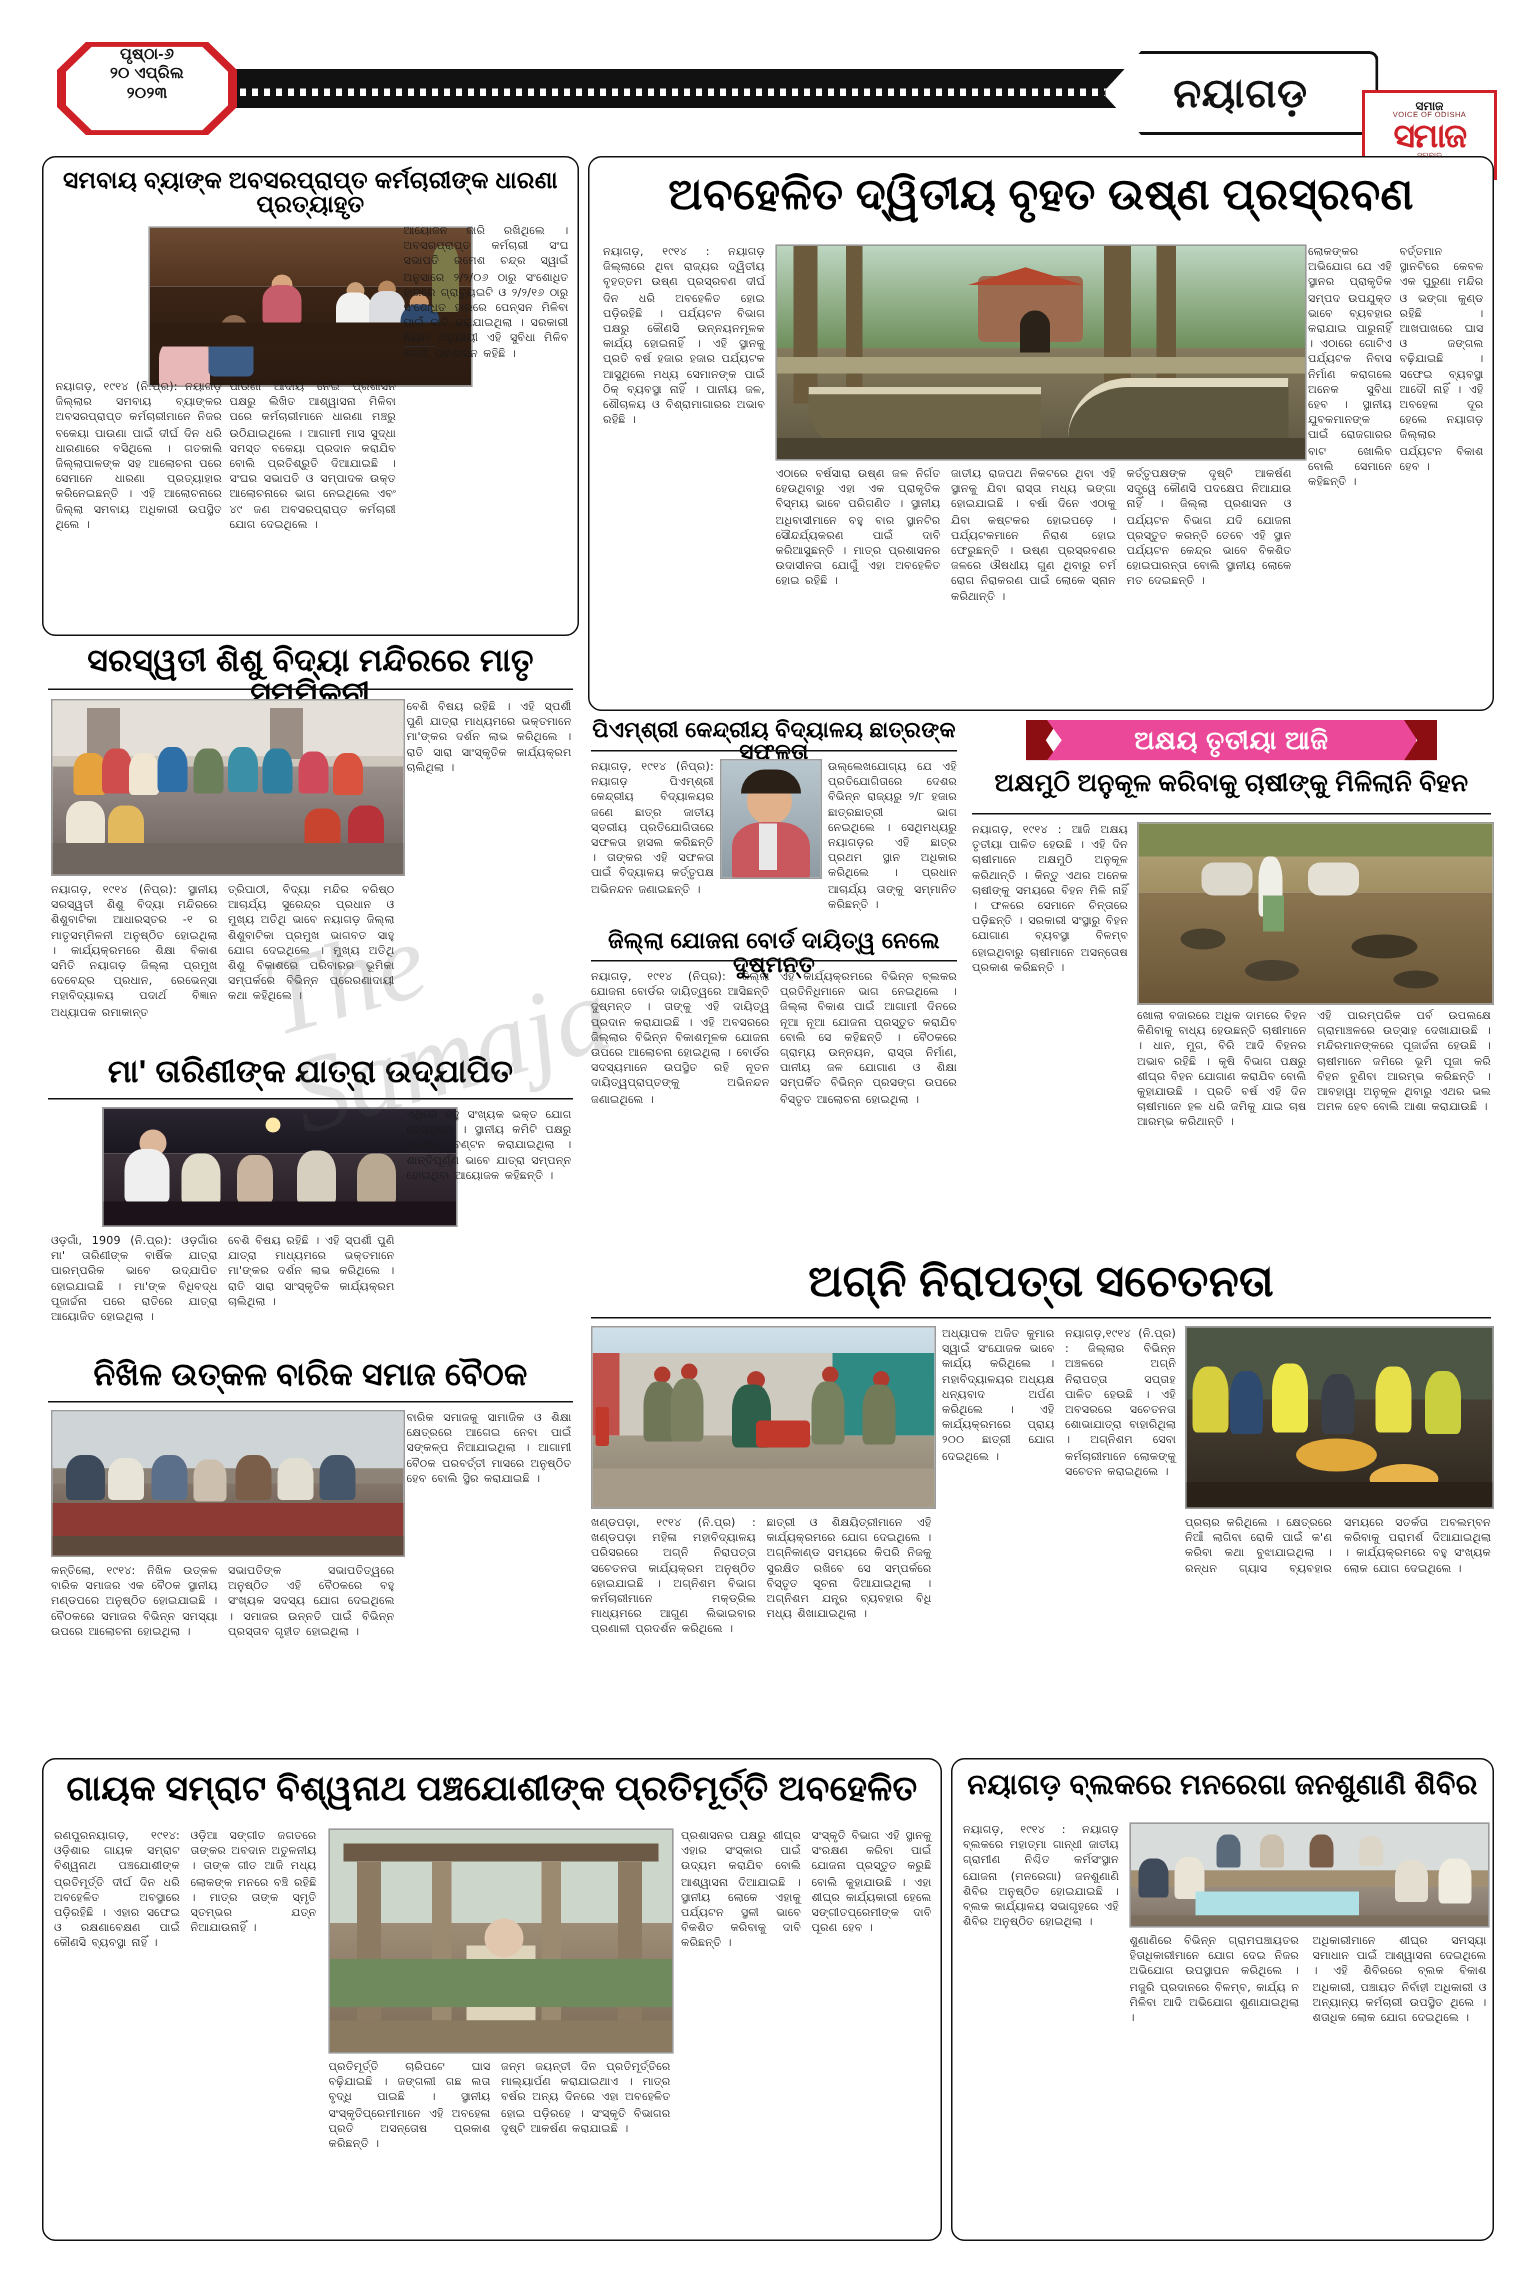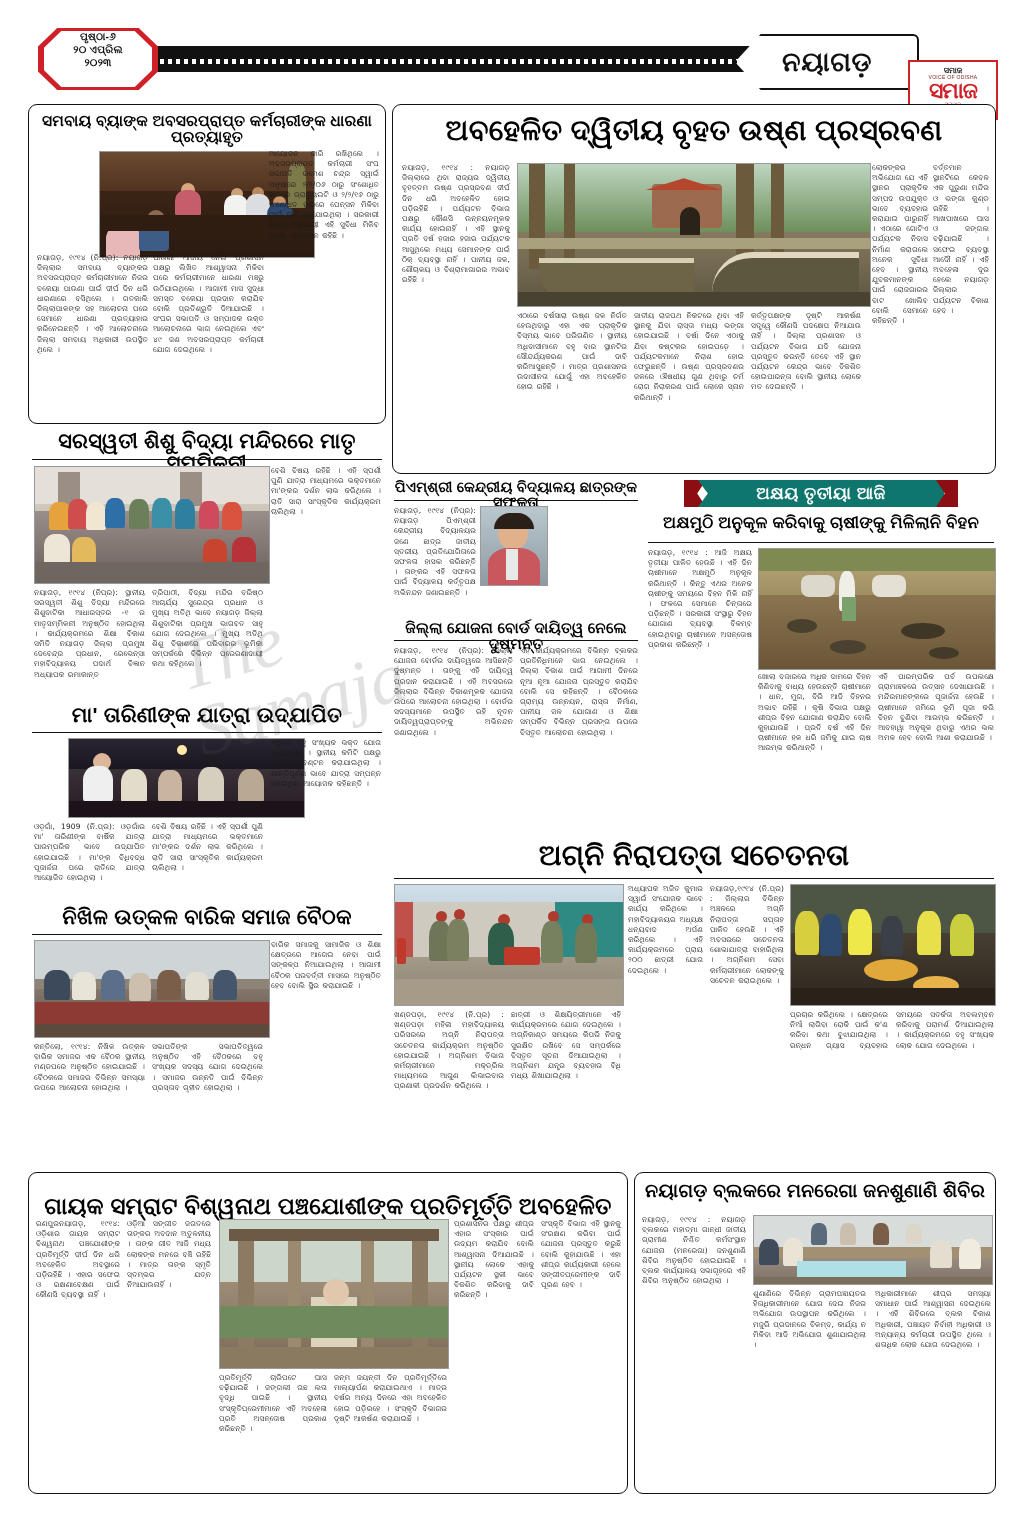--- a/index.html
+++ b/index.html
@@ -106,21 +106,21 @@
   .blob{position:absolute;border-radius:50%;}
   .txt{
     font-size:7.4px;line-height:10.2px;text-align:justify;color:#1a1a1a;
     word-spacing:1px;letter-spacing:.15px;
     font-family:"DejaVu Sans",sans-serif;
     hyphens:none;
   }
 
   
   .banner{
-    position:relative;height:27px;background:#0f766e;
+    position:relative;height:27px;background:#ec4899;
     display:flex;align-items:center;justify-content:center;
     clip-path:polygon(0 0,100% 0,100% 100%,0 100%,4% 50%);
   }
   .banner-wrap{position:relative;}
   .banner-wrap:before,.banner-wrap:after{
     content:"";position:absolute;top:0;width:22px;height:27px;background:#8c0d12;
   }
   .banner-wrap:before{left:-14px;clip-path:polygon(0 0,100% 0,60% 50%,100% 100%,0 100%);}
   .banner-wrap:after{right:-14px;clip-path:polygon(0 0,100% 0,100% 100%,0 100%,40% 50%);}
   .banner span{color:#fff;font-size:17px;font-weight:bold;letter-spacing:.5px;}
@@ -289,20 +289,21 @@
     <div class="hl" style="font-size:14.5px;margin:0 0 4px 0;">ପିଏମ୍‌ଶ୍ରୀ କେନ୍ଦ୍ରୀୟ ବିଦ୍ୟାଳୟ ଛାତ୍ରଙ୍କ ସଫଳତା</div>
     <div class="hrule" style="left:2px;top:20px;width:244px;"></div>
     <div class="photo ph-school" style="position:absolute;left:88px;top:26px;width:66px;height:78px;">
       <div style="position:absolute;left:0;top:0;width:100%;height:100%;background:linear-gradient(#b9c7cf,#8f9ba3);"></div>
       <div class="blob" style="left:26%;top:14%;width:30px;height:32px;background:#e0b18b;"></div>
       <div style="position:absolute;left:20%;top:8%;width:40px;height:16px;background:#2a2018;border-radius:20px 20px 0 0;"></div>
       <div class="fig" style="left:10%;top:52%;width:52px;height:40px;background:#c9585e;"></div>
       <div style="position:absolute;left:38%;top:54%;width:12px;height:40%;background:#e8e8e8;"></div>
     </div>
     <div class="txt" style="position:absolute;left:2px;top:26px;width:82px;height:102px;">ନୟାଗଡ଼, ୧୯୧୪ (ନିପ୍ର): ନୟାଗଡ଼ ପିଏମ୍‌ଶ୍ରୀ କେନ୍ଦ୍ରୀୟ ବିଦ୍ୟାଳୟର ଜଣେ ଛାତ୍ର ଜାତୀୟ ସ୍ତରୀୟ ପ୍ରତିଯୋଗିତାରେ ସଫଳତା ହାସଲ କରିଛନ୍ତି । ତାଙ୍କର ଏହି ସଫଳତା ପାଇଁ ବିଦ୍ୟାଳୟ କର୍ତ୍ତୃପକ୍ଷ ଅଭିନନ୍ଦନ ଜଣାଇଛନ୍ତି ।</div>
+    <div class="txt" style="position:absolute;left:160px;top:26px;width:86px;height:102px;">ଉଲ୍ଲେଖଯୋଗ୍ୟ ଯେ ଏହି ପ୍ରତିଯୋଗିତାରେ ଦେଶର ବିଭିନ୍ନ ରାଜ୍ୟରୁ ୨/୮ ହଜାର ଛାତ୍ରଛାତ୍ରୀ ଭାଗ ନେଇଥିଲେ । ସେଥିମଧ୍ୟରୁ ନୟାଗଡ଼ର ଏହି ଛାତ୍ର ପ୍ରଥମ ସ୍ଥାନ ଅଧିକାର କରିଥିଲେ । ପ୍ରଧାନ ଆଚାର୍ଯ୍ୟ ତାଙ୍କୁ ସମ୍ମାନିତ କରିଛନ୍ତି ।</div>
   </div>
 
   <div class="blk" style="left:392px;top:620px;width:248px;height:212px;">
     <div class="hl" style="font-size:15px;margin:0 0 4px 0;">ଜିଲ୍ଲା ଯୋଜନା ବୋର୍ଡ ଦାୟିତ୍ୱ ନେଲେ ଦୁଷ୍ମନ୍ତ</div>
     <div class="hrule" style="left:2px;top:20px;width:244px;"></div>
     <div class="txt" style="position:absolute;left:2px;top:26px;width:119px;height:182px;">ନୟାଗଡ଼, ୧୯୧୪ (ନିପ୍ର): ଜିଲ୍ଲା ଯୋଜନା ବୋର୍ଡର ଦାୟିତ୍ୱରେ ଆସିଛନ୍ତି ଦୁଷ୍ମନ୍ତ । ତାଙ୍କୁ ଏହି ଦାୟିତ୍ୱ ପ୍ରଦାନ କରାଯାଇଛି । ଏହି ଅବସରରେ ଜିଲ୍ଲାର ବିଭିନ୍ନ ବିକାଶମୂଳକ ଯୋଜନା ଉପରେ ଆଲୋଚନା ହୋଇଥିଲା । ବୋର୍ଡର ସଦସ୍ୟମାନେ ଉପସ୍ଥିତ ରହି ନୂତନ ଦାୟିତ୍ୱପ୍ରାପ୍ତଙ୍କୁ ଅଭିନନ୍ଦନ ଜଣାଇଥିଲେ ।</div>
     <div class="txt" style="position:absolute;left:128px;top:26px;width:118px;height:182px;">ଏହି କାର୍ଯ୍ୟକ୍ରମରେ ବିଭିନ୍ନ ବ୍ଲକର ପ୍ରତିନିଧିମାନେ ଭାଗ ନେଇଥିଲେ । ଜିଲ୍ଲା ବିକାଶ ପାଇଁ ଆଗାମୀ ଦିନରେ ନୂଆ ନୂଆ ଯୋଜନା ପ୍ରସ୍ତୁତ କରାଯିବ ବୋଲି ସେ କହିଛନ୍ତି । ବୈଠକରେ ଗ୍ରାମ୍ୟ ଉନ୍ନୟନ, ରାସ୍ତା ନିର୍ମାଣ, ପାନୀୟ ଜଳ ଯୋଗାଣ ଓ ଶିକ୍ଷା ସମ୍ପର୍କିତ ବିଭିନ୍ନ ପ୍ରସଙ୍ଗ ଉପରେ ବିସ୍ତୃତ ଆଲୋଚନା ହୋଇଥିଲା ।</div>
   </div>
 
   <div class="blk" style="left:646px;top:480px;width:350px;height:352px;">
@@ -368,21 +369,21 @@
       <div class="blob" style="left:60%;top:76%;width:46px;height:20px;background:#e7b34a;"></div>
       <div style="position:absolute;left:0;bottom:0;width:100%;height:14%;background:#2a2219;"></div>
     </div>
     <div class="txt" style="position:absolute;left:2px;top:170px;width:110px;height:142px;">ଖଣ୍ଡପଡ଼ା, ୧୯୧୪ (ନି.ପ୍ର) : ଖଣ୍ଡପଡ଼ା ମହିଳା ମହାବିଦ୍ୟାଳୟ ପରିସରରେ ଅଗ୍ନି ନିରାପତ୍ତା ସଚେତନତା କାର୍ଯ୍ୟକ୍ରମ ଅନୁଷ୍ଠିତ ହୋଇଯାଇଛି । ଅଗ୍ନିଶମ ବିଭାଗ କର୍ମଚାରୀମାନେ ମକ୍‌ଡ୍ରିଲ ମାଧ୍ୟମରେ ଆଗୁଣ ଲିଭାଇବାର ପ୍ରଣାଳୀ ପ୍ରଦର୍ଶନ କରିଥିଲେ ।</div>
     <div class="txt" style="position:absolute;left:119px;top:170px;width:110px;height:142px;">ଛାତ୍ରୀ ଓ ଶିକ୍ଷୟିତ୍ରୀମାନେ ଏହି କାର୍ଯ୍ୟକ୍ରମରେ ଯୋଗ ଦେଇଥିଲେ । ଅଗ୍ନିକାଣ୍ଡ ସମୟରେ କିପରି ନିଜକୁ ସୁରକ୍ଷିତ ରଖିବେ ସେ ସମ୍ପର୍କରେ ବିସ୍ତୃତ ସୂଚନା ଦିଆଯାଇଥିଲା । ଅଗ୍ନିଶମ ଯନ୍ତ୍ର ବ୍ୟବହାର ବିଧି ମଧ୍ୟ ଶିଖାଯାଇଥିଲା ।</div>
     <div class="txt" style="position:absolute;left:236px;top:44px;width:75px;height:268px;">ଅଧ୍ୟାପକ ଅଜିତ କୁମାର ସ୍ୱାଇଁ ସଂଯୋଜକ ଭାବେ କାର୍ଯ୍ୟ କରିଥିଲେ । ମହାବିଦ୍ୟାଳୟର ଅଧ୍ୟକ୍ଷ ଧନ୍ୟବାଦ ଅର୍ପଣ କରିଥିଲେ । ଏହି କାର୍ଯ୍ୟକ୍ରମରେ ପ୍ରାୟ ୨୦୦ ଛାତ୍ରୀ ଯୋଗ ଦେଇଥିଲେ ।</div>
     <div class="txt" style="position:absolute;left:318px;top:44px;width:74px;height:268px;">ନୟାଗଡ଼,୧୯୧୪ (ନି.ପ୍ର) : ଜିଲ୍ଲାର ବିଭିନ୍ନ ଅଞ୍ଚଳରେ ଅଗ୍ନି ନିରାପତ୍ତା ସପ୍ତାହ ପାଳିତ ହେଉଛି । ଏହି ଅବସରରେ ସଚେତନତା ଶୋଭାଯାତ୍ରା ବାହାରିଥିଲା । ଅଗ୍ନିଶମ ସେବା କର୍ମଚାରୀମାନେ ଲୋକଙ୍କୁ ସଚେତନ କରାଇଥିଲେ ।</div>
     <div class="txt" style="position:absolute;left:398px;top:170px;width:204px;height:142px;column-count:2;column-gap:8px;">ପ୍ରଚାର କରିଥିଲେ । କ୍ଷେତ୍ରରେ ନିଆଁ ଲାଗିବା ରୋକି ପାଇଁ କ'ଣ କରିବା କଥା ବୁଝାଯାଇଥିଲା । ରନ୍ଧନ ଗ୍ୟାସ ବ୍ୟବହାର ସମୟରେ ସତର୍କତା ଅବଲମ୍ବନ କରିବାକୁ ପରାମର୍ଶ ଦିଆଯାଇଥିଲା । କାର୍ଯ୍ୟକ୍ରମରେ ବହୁ ସଂଖ୍ୟକ ଲୋକ ଯୋଗ ଦେଇଥିଲେ ।</div>
   </div>
 
-  <div class="blk bordered" style="left:28px;top:1172px;width:600px;height:322px;padding:18px 6px;">
+  <div class="blk bordered" style="left:28px;top:1172px;width:600px;height:322px;padding:4px 6px;">
     <div class="hl" style="font-size:23px;margin:3px 0 6px 0;">ଗାୟକ ସମ୍ରାଟ ବିଶ୍ୱନାଥ ପଞ୍ଚଯୋଶୀଙ୍କ ପ୍ରତିମୂର୍ତ୍ତି ଅବହେଳିତ</div>
     <div class="photo ph-statue" style="position:absolute;left:190px;top:46px;width:228px;height:148px;">
       <div class="sky"></div>
         <div class="ground"></div>
       <div style="position:absolute;left:0;top:0;width:100%;height:42%;background:#cdd6cb;"></div>
       <div style="position:absolute;left:4%;top:6%;width:92%;height:12px;background:#6d5a46;"></div>
       <div style="position:absolute;left:8%;top:14%;width:16px;height:72%;background:#8c7a62;"></div>
       <div style="position:absolute;left:30%;top:14%;width:13px;height:72%;background:#9b8a70;"></div>
       <div style="position:absolute;left:62%;top:14%;width:13px;height:72%;background:#9b8a70;"></div>
       <div style="position:absolute;left:84%;top:14%;width:16px;height:72%;background:#8c7a62;"></div>

